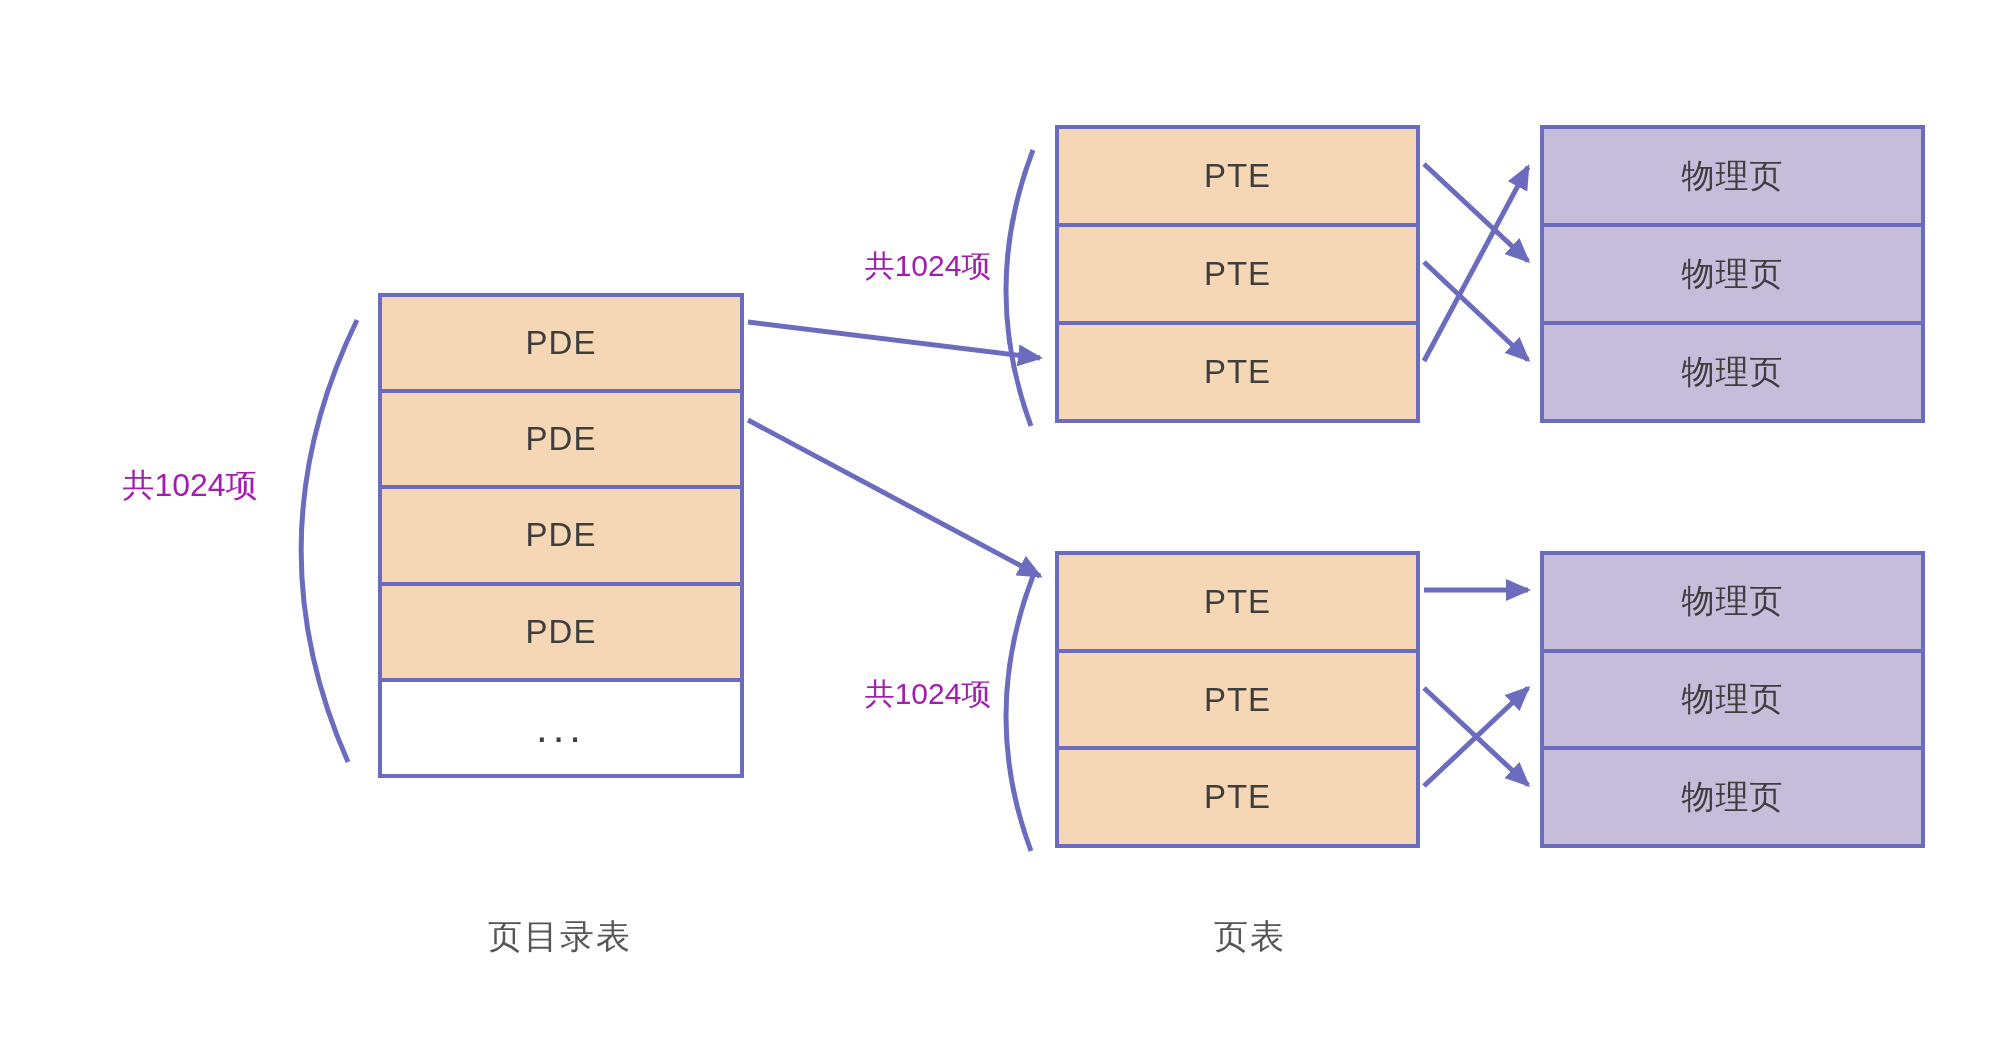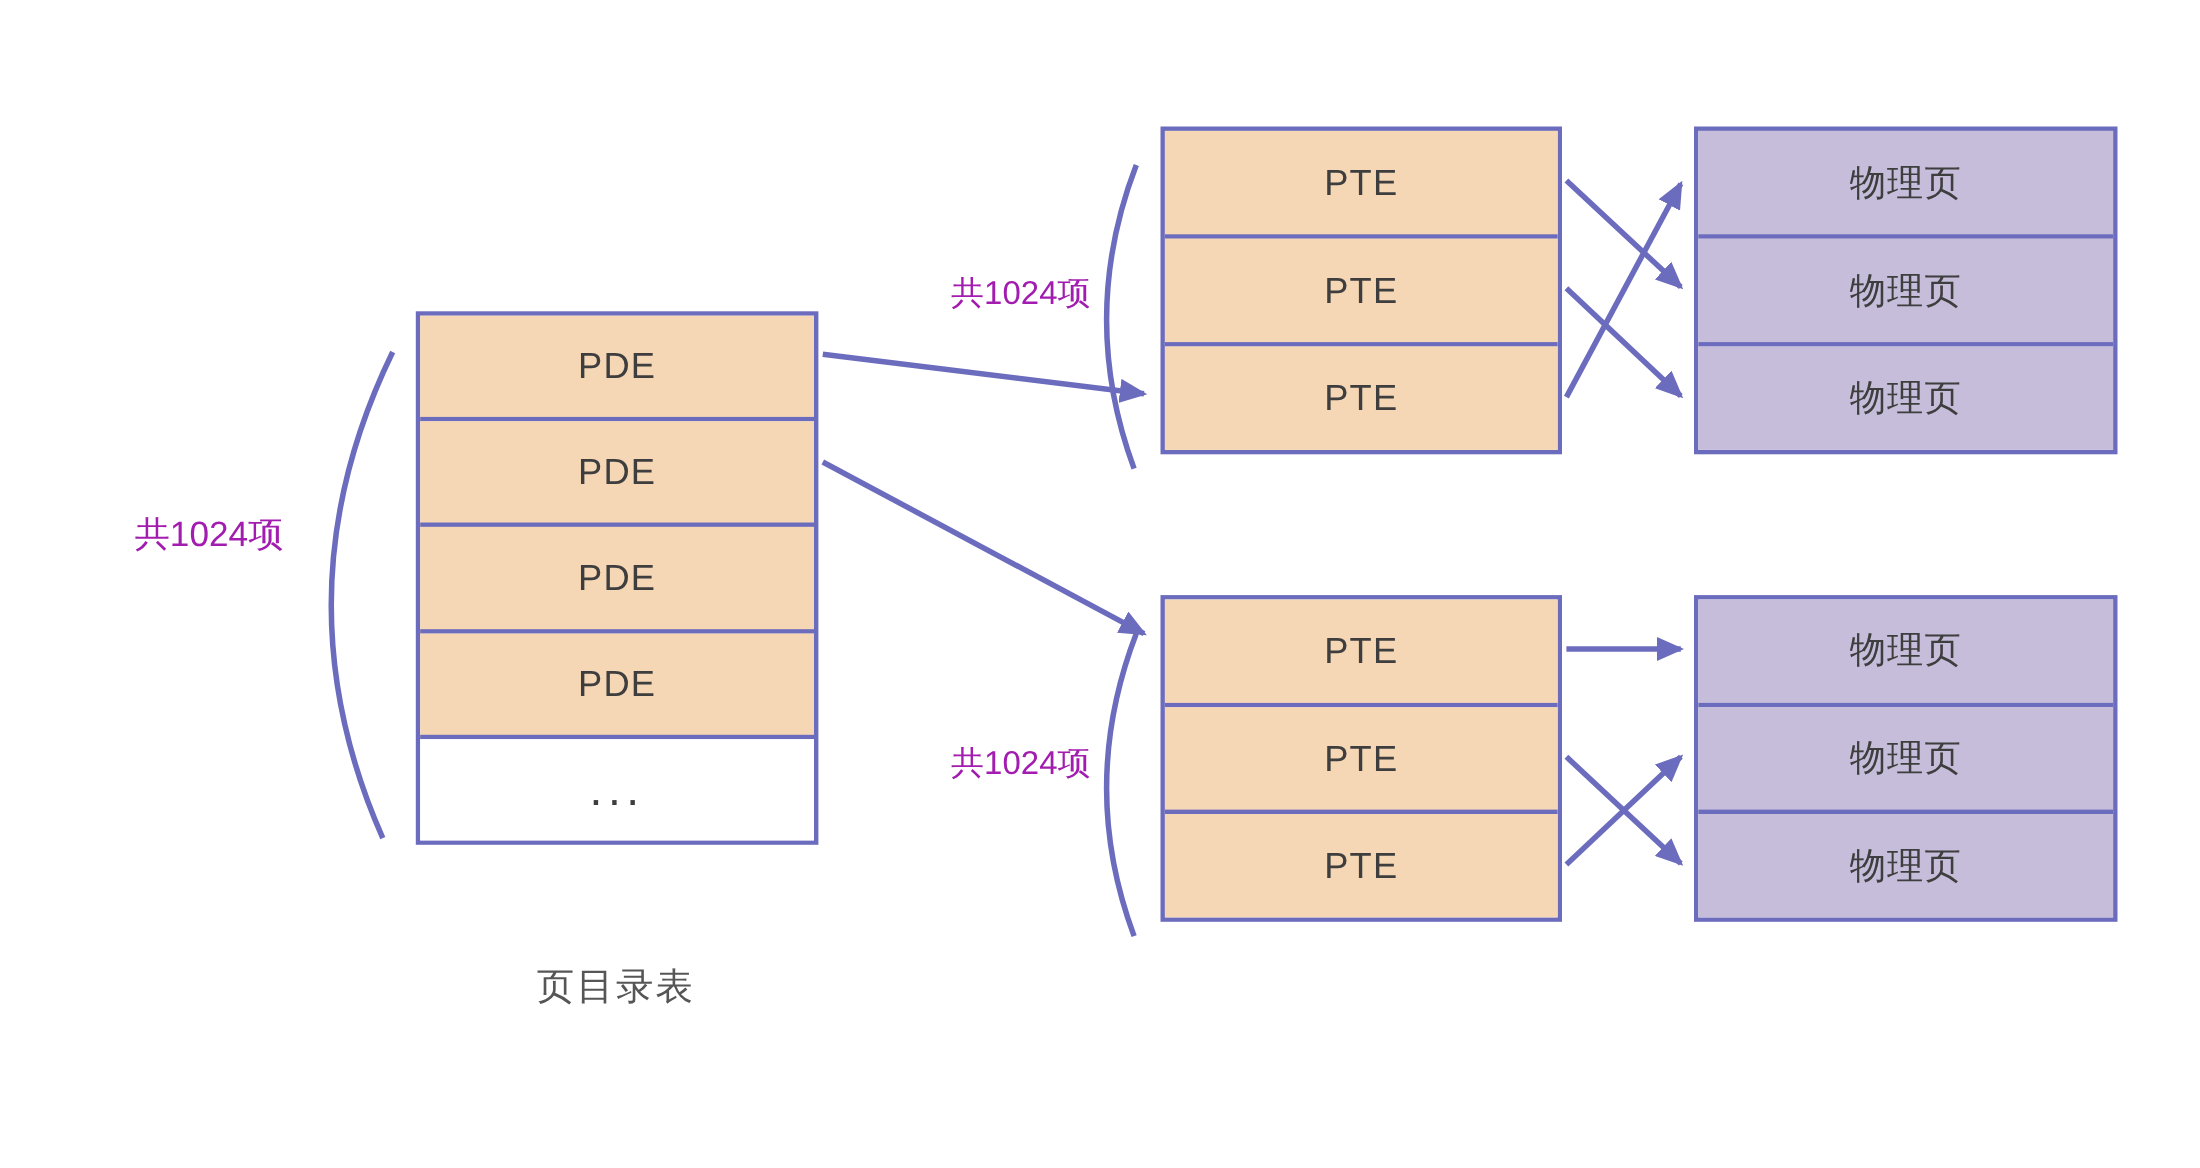--- a/index.html
+++ b/index.html
@@ -1,40 +1,40 @@
 <!DOCTYPE html>
 <html lang="zh"><head>
 <meta charset="utf-8">
 <style>
   html,body{margin:0;padding:0;background:#ffffff;}
   body{font-family:"Liberation Sans","DejaVu Sans",sans-serif;}
   .canvas{position:relative;width:2000px;height:1062px;background:#ffffff;overflow:hidden;}
 
   
-  .stack{position:absolute;display:flex;flex-direction:column;border:4px solid #6C6CBE;box-sizing:border-box;background:#ffffff;}
+  .stack{position:absolute;display:flex;flex-direction:column;border:4px solid #6C6CBE;box-sizing:border-box;background:#ffffff;margin-top:10px;}
   .stack .cell{flex:1;display:flex;align-items:center;justify-content:center;
                border-bottom:4px solid #6C6CBE;box-sizing:border-box;
                font-size:33px;font-weight:500;color:#3E3E3E;letter-spacing:1px;}
   .stack .cell:last-child{border-bottom:none;}
   .cell.entry{background:#F6D7B5;}
   .cell.page{background:#C6BDDB;}
   .cell.blank{background:#ffffff;font-size:42px;letter-spacing:5px;color:#3E3E3E;}
 
   #pde-table       {left:378px;  top:283px; width:366px; height:485px;justify-content:flex-end;}
   #pte-table-top   {left:1055px; top:115px; width:365px; height:298px;}
   #phy-table-top   {left:1540px; top:115px; width:385px; height:298px;}
   #pte-table-bottom{left:1055px; top:541px; width:365px; height:297px;}
   #phy-table-bottom{left:1540px; top:541px; width:385px; height:297px;}
 
   
   .label{position:absolute;color:#a21caf;text-align:center;}
   #pde-brace-label   {left:30px;  top:462px; width:320px; font-size:32px; line-height:1.45; font-weight:500;}
   #count-label-top   {left:828px; top:246px; width:200px; font-size:30px; font-weight:500;}
   #count-label-bottom{left:828px; top:674px; width:200px; font-size:30px; font-weight:500;}
-  .caption{position:absolute;color:#565656;font-size:34px;font-weight:500;text-align:center;letter-spacing:2px;}
+  .caption{position:absolute;color:#565656;font-size:34px;font-weight:500;text-align:center;letter-spacing:2px;margin-top:40px;}
   #pde-caption{left:410px;  top:874px; width:300px;}
   #pt-caption {left:1100px; top:874px; width:300px;}
 
   
   svg.connectors{position:absolute;left:0;top:0;width:2000px;height:1062px;pointer-events:none;}
   .link{stroke:#6C6CBE;stroke-width:5;fill:none;}
 </style>
 </head>
 <body>
 
@@ -97,14 +97,15 @@
     <div class="cell entry">PTE</div>
   </div>
 
   <div class="stack" id="phy-table-bottom">
     <div class="cell page">物理页</div>
     <div class="cell page">物理页</div>
     <div class="cell page">物理页</div>
   </div>
 
   <div class="caption" id="pde-caption">页目录表</div>
+  <div class="caption" id="pt-caption">页表</div>
 
 </div>
 
 </body></html>

